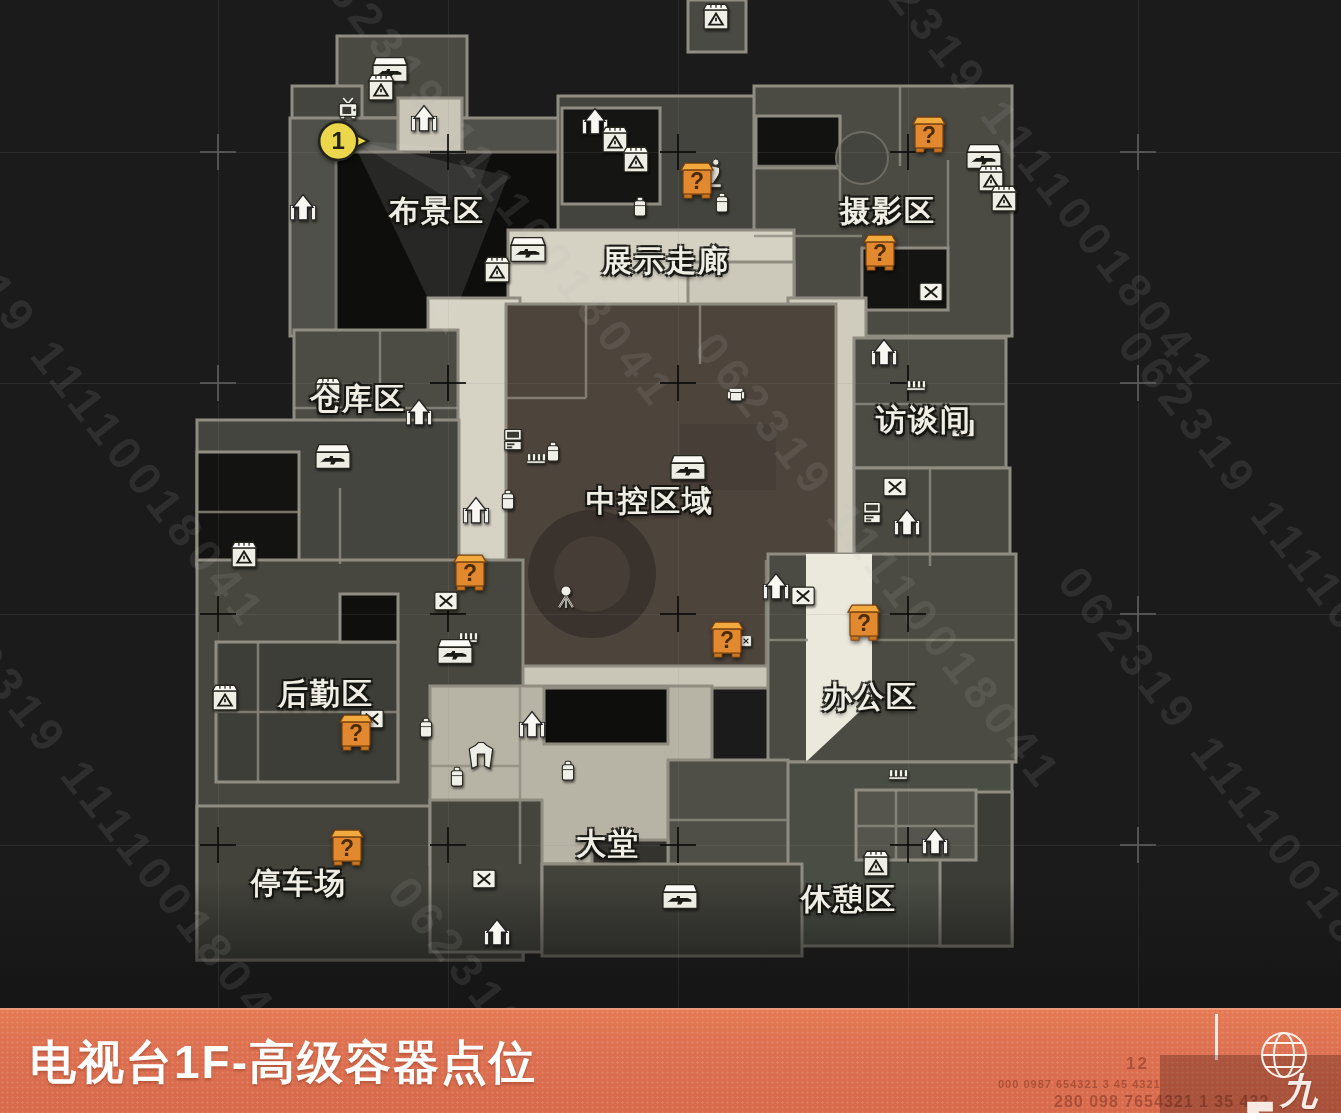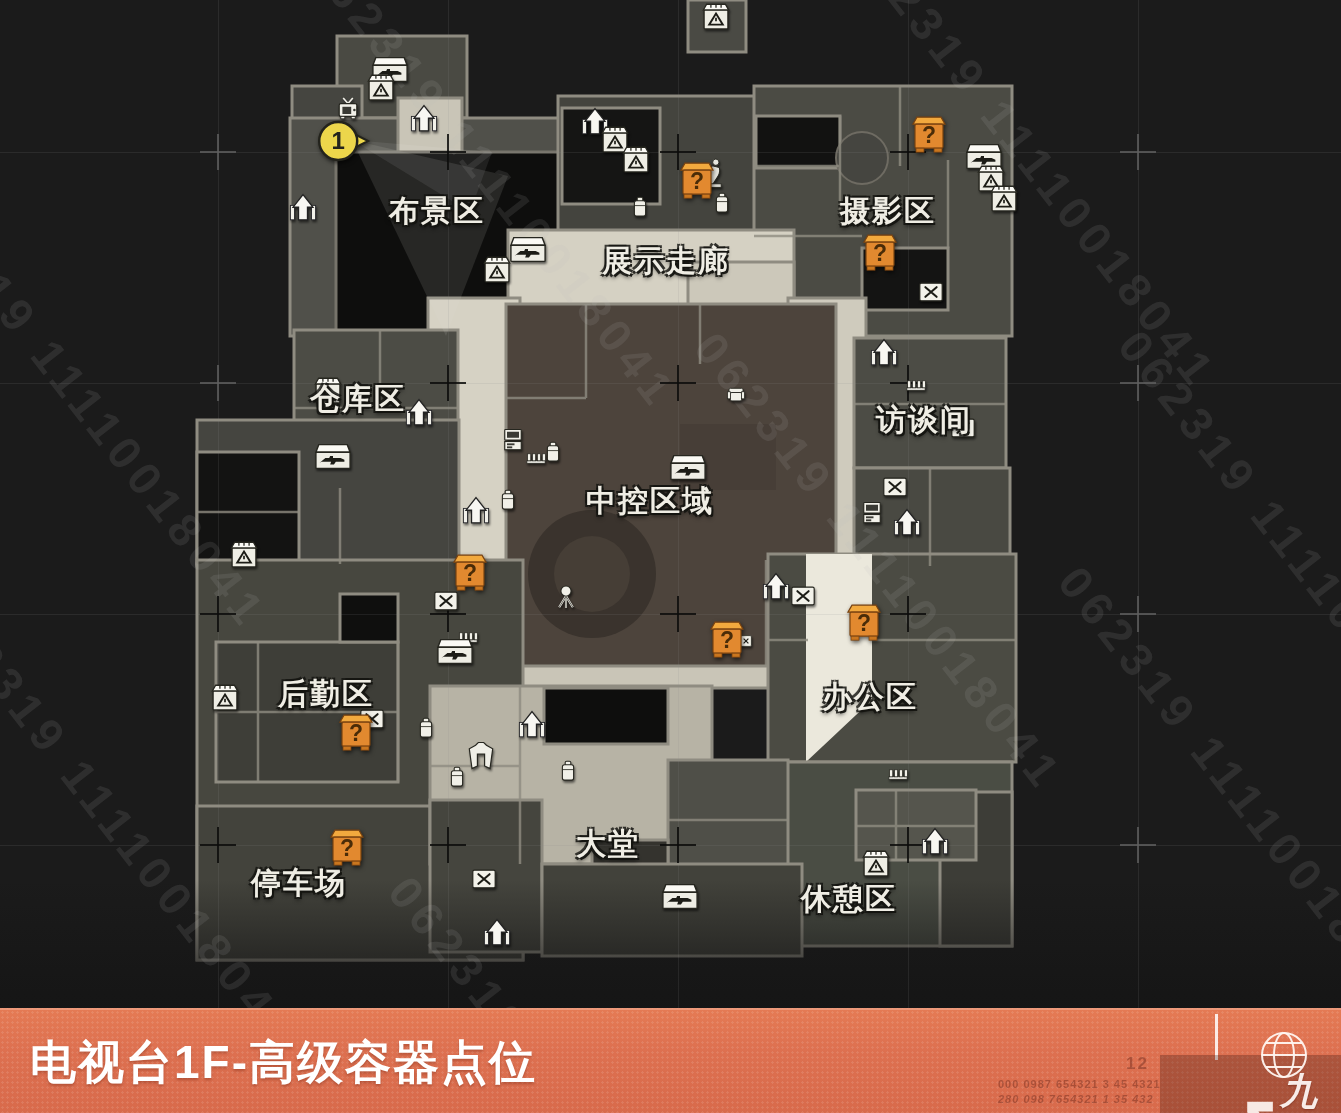--- a/index.html
+++ b/index.html
@@ -42,21 +42,21 @@
         linear-gradient(180deg,#e47a54 0%,#dd7050 40%,#d86a4b 100%);
       background-size:5px 5px,100% 100%;
       border-top:2px solid rgba(255,190,160,.55);}
   #footer-title{position:absolute;left:30px;top:50%;transform:translateY(-50%);
       font-size:46px;font-weight:800;color:#ffffff;letter-spacing:2px;
       text-shadow:0 2px 3px rgba(120,40,20,.4);white-space:nowrap;}
   .ghost{position:absolute;color:rgba(90,30,18,.38);font-weight:700;pointer-events:none;white-space:nowrap;}
   #ghost-big{left:1016px;top:16px;font-size:26px;letter-spacing:4px;}
   #ghost-mid{left:1126px;top:44px;font-size:17px;letter-spacing:2px;}
   #ghost-s1{left:998px;top:68px;font-size:11px;letter-spacing:1px;}
-  #ghost-s2{left:998px;top:83px;font-size:11px;letter-spacing:1px;font-style:italic;}
+  #ghost-s2{left:1054px;top:83px;font-size:16px;letter-spacing:1px;}
   #footer-divider{position:absolute;left:1215px;top:4px;width:3px;height:46px;
       background:rgba(255,255,255,.85);}
   #logo-shade{position:absolute;right:0;top:45px;width:181px;height:60px;
       background:rgba(45,16,10,.28);}
   #globe{position:absolute;left:1258px;top:19px;}
   #logo{position:absolute;left:1244px;top:57px;display:flex;align-items:center;cursor:pointer;}
   #logo-text{font-size:37px;font-weight:800;font-style:italic;color:#f8ece8;
       letter-spacing:1px;margin-left:4px;text-shadow:0 1px 2px rgba(100,30,15,.5);}
 
   .fade{position:absolute;pointer-events:none;}

